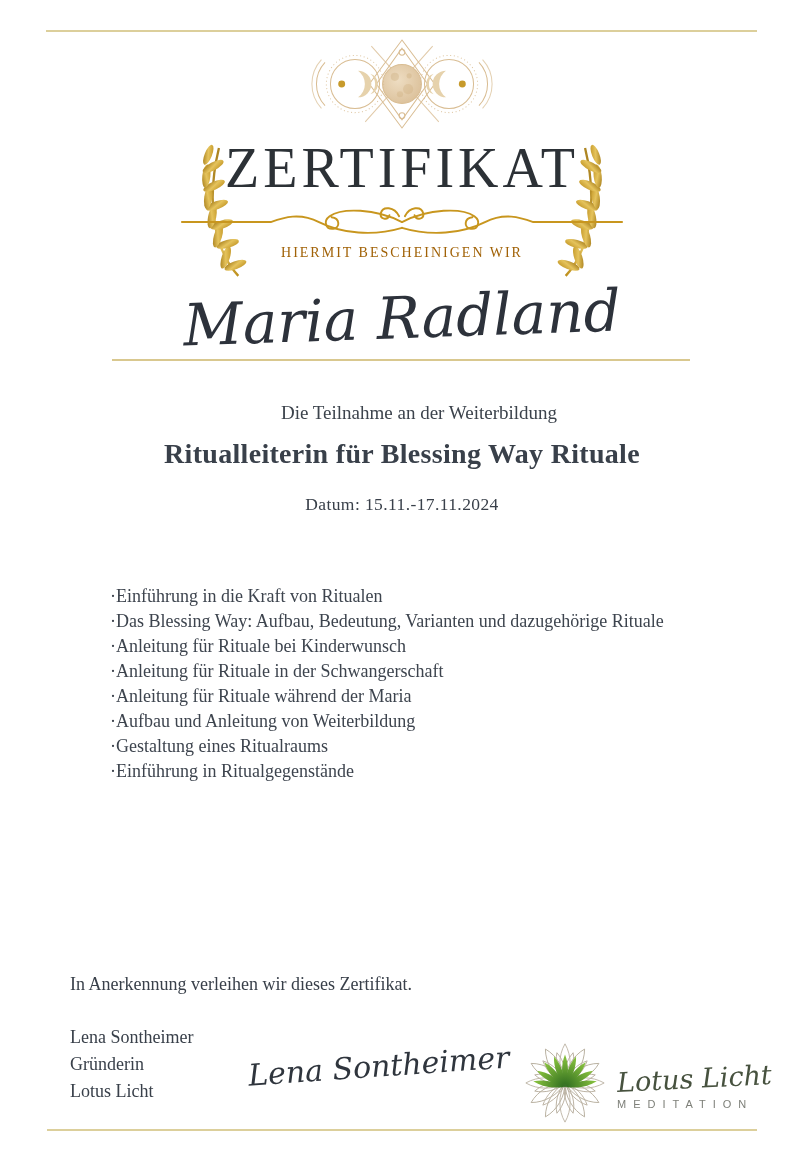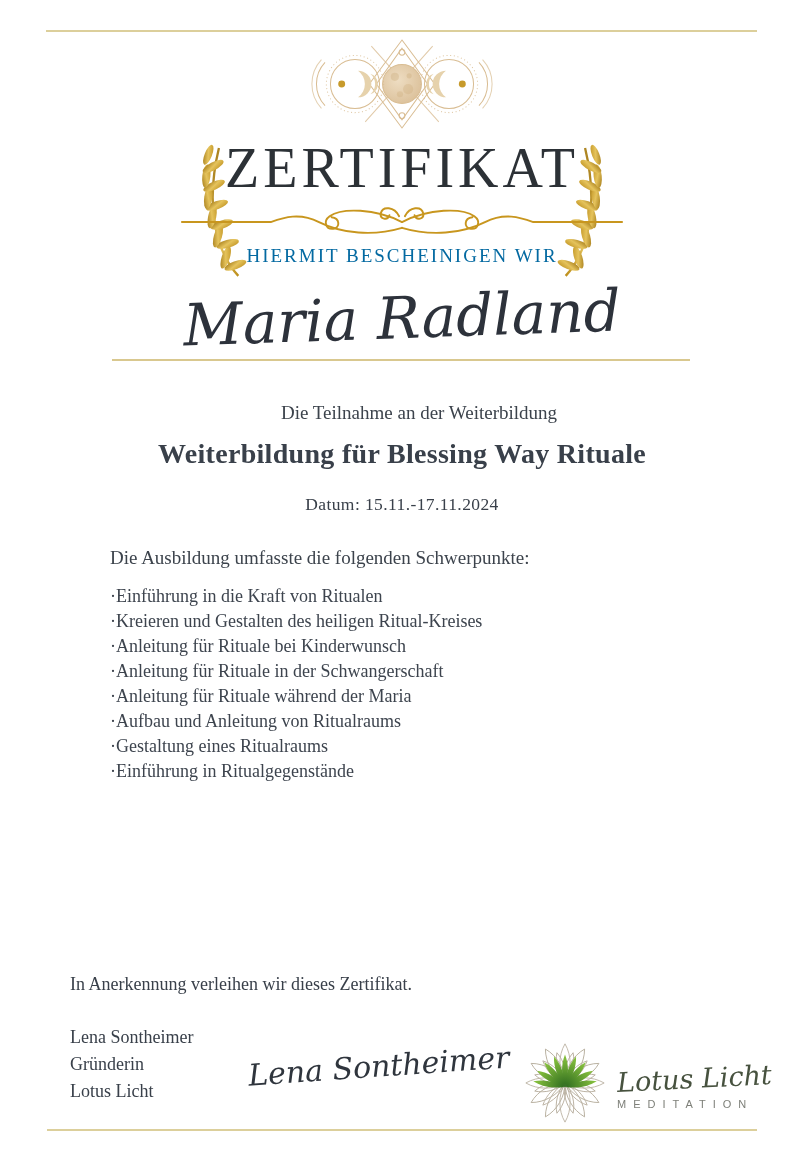--- a/index.html
+++ b/index.html
@@ -25,21 +25,21 @@
     letter-spacing:4px; color:#2c3136;
   }
   .laurel { position:absolute; top:133px; width:62px; height:138px; }
   .laurel-left  { left:186px; }
   .laurel-right { right:186px; transform:scaleX(-1); }
 
   .flourish { position:absolute; top:195px; left:50%; transform:translateX(-50%); width:444px; height:40px; }
 
   .subheading {
     position:absolute; top:237px; left:0; width:100%;
-    text-align:center; font-size:19px; letter-spacing:2px; color:#0369a1;
+    text-align:center; font-size:14px; letter-spacing:2px; color:#a16207;
   }
 
   .script { font-family:"DejaVu Serif", serif; font-style:italic; }
   .recipient {
     position:absolute; top:276px; left:0; width:100%;
     text-align:center; font-size:58px; color:#2d323b;
     transform:rotate(-2deg);
   }
   .name-rule { position:absolute; top:351px; left:112px; width:578px; height:2px; background:#d9c88f; }
 
@@ -178,31 +178,30 @@
     </g>
     <use href="#flHalf" transform="translate(460,0) scale(-1,1)"></use>
   </svg>
 
   <div class="subheading">HIERMIT BESCHEINIGEN WIR</div>
 
   <div class="recipient script">Maria Radland</div>
   <div class="name-rule"></div>
 
   <div class="intro-line">Die Teilnahme an der Weiterbildung</div>
-  <div class="course-title">Weiterbildung für Blessing Way Rituale</div>
+  <div class="course-title">Ritualleiterin für Blessing Way Rituale</div>
   <div class="date-line">Datum: 15.11.-17.11.2024</div>
 
-  <div class="focus-heading">Die Ausbildung umfasste die folgenden Schwerpunkte:</div>
   <ul class="focus-list">
     <li>·Einführung in die Kraft von Ritualen</li>
-    <li>·Kreieren und Gestalten des heiligen Ritual-Kreises</li>
+    <li>·Das Blessing Way: Aufbau, Bedeutung, Varianten und dazugehörige Rituale</li>
     <li>·Anleitung für Rituale bei Kinderwunsch</li>
     <li>·Anleitung für Rituale in der Schwangerschaft</li>
     <li>·Anleitung für Rituale während der Maria</li>
-    <li>·Aufbau und Anleitung von Ritualraums</li>
+    <li>·Aufbau und Anleitung von Weiterbildung</li>
     <li>·Gestaltung eines Ritualraums</li>
     <li>·Einführung in Ritualgegenstände</li>
   </ul>
 
   <div class="ack-line">In Anerkennung verleihen wir dieses Zertifikat.</div>
 
 
   <div class="issuer-block">
     <div>Lena Sontheimer</div>
     <div>Gründerin</div>

